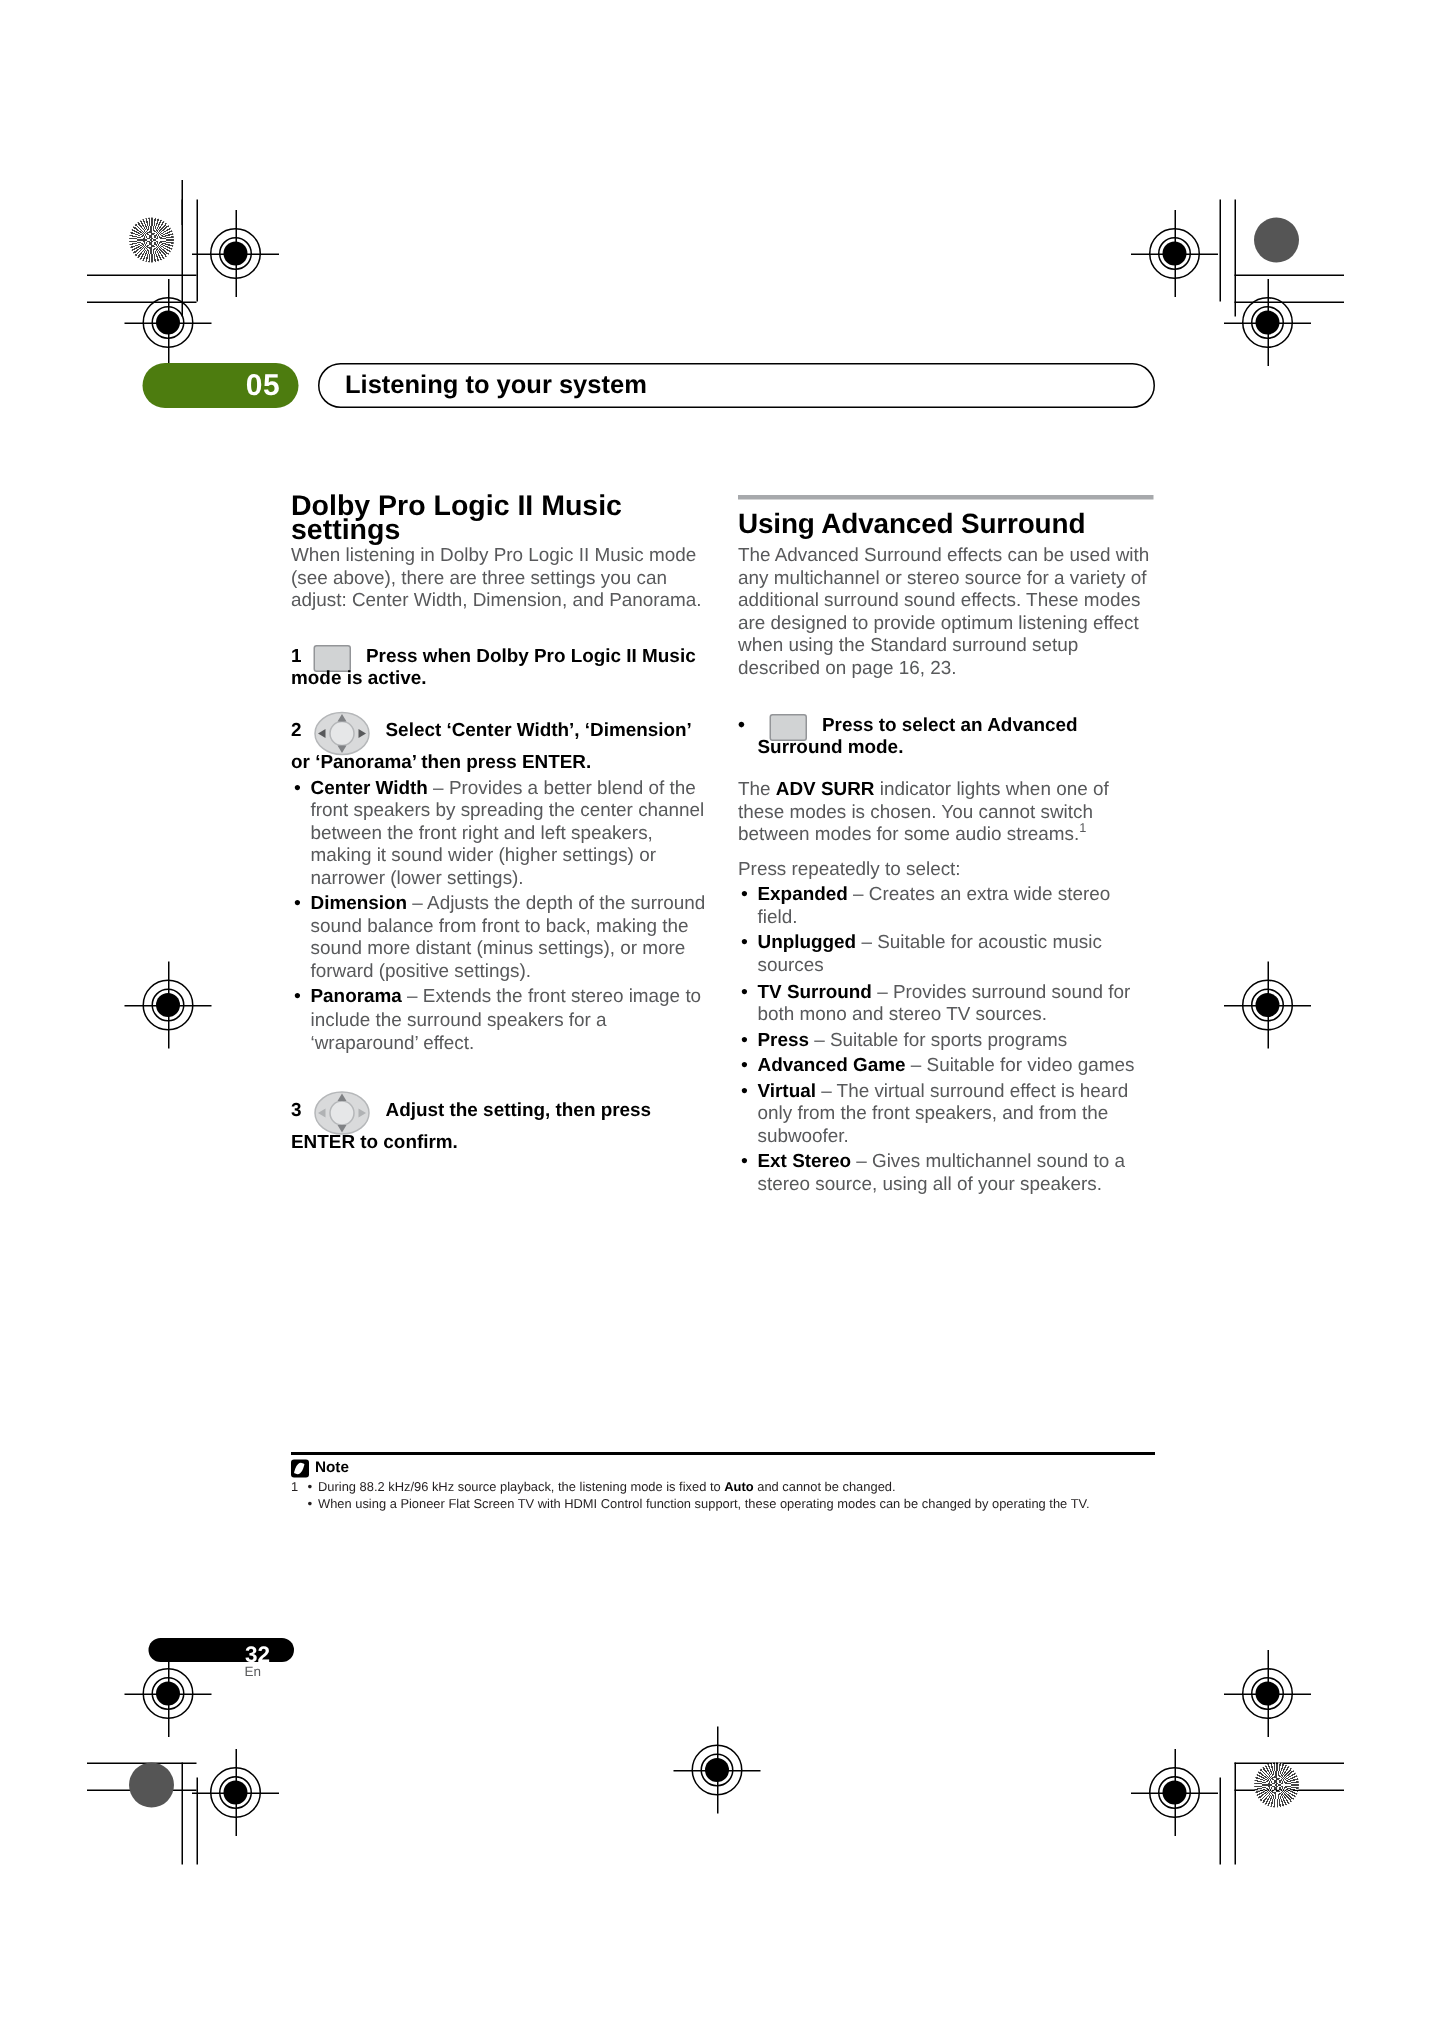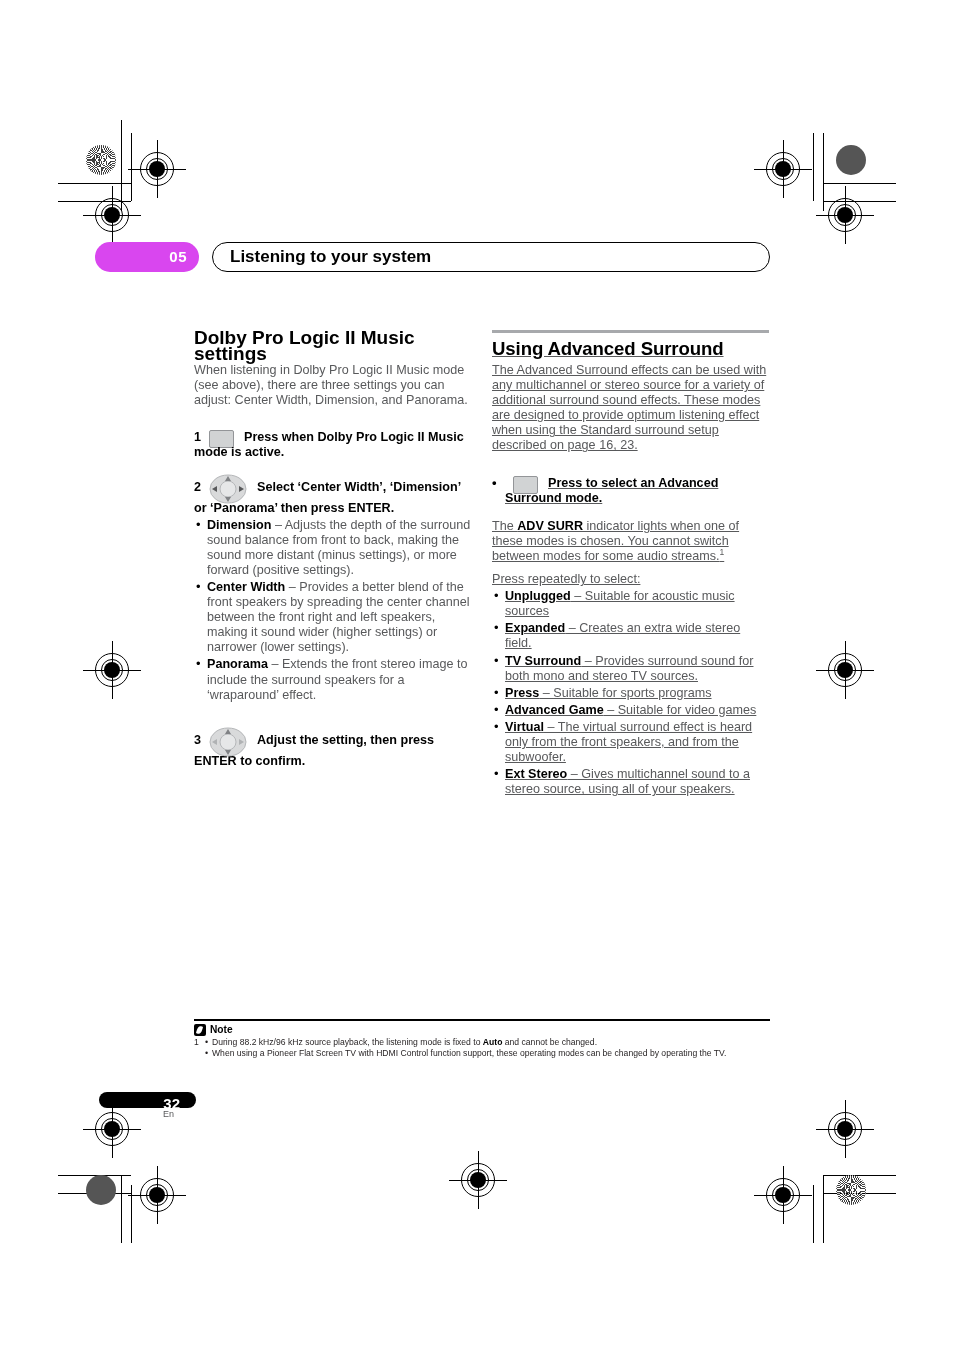--- a/index.html
+++ b/index.html
@@ -65,25 +65,25 @@
 
   
   .chapter-bar {
     position: absolute;
     left: 95px; top: 242px;
     width: 675px; height: 30px;
   }
   .chapter-num {
     position: absolute; left: 0; top: 0;
     width: 104px; height: 30px;
-    background: #d946ef;
+    background: #4d7c0f;
     border-radius: 15px;
     color: #fff;
     font-weight: bold;
-    font-size: 15px;
+    font-size: 20px;
     line-height: 30px;
     text-align: right;
     padding-right: 12px;
     box-sizing: border-box;
     letter-spacing: .5px;
   }
   .chapter-title-pill {
     position: absolute; left: 117px; top: 0;
     width: 558px; height: 30px;
     border: 1.4px solid #000;
@@ -100,21 +100,21 @@
 
   
   .col {
     position: absolute;
     width: 277px;
     font-size: 12.6px;
     line-height: 15.1px;
     color: #58595b;
   }
   .col-left  { left: 194px; top: 330px; }
-  .col-right { left: 492px; top: 330px; text-decoration: underline; }
+  .col-right { left: 492px; top: 330px; }
 
   h2.sub {
     font-size: 19px;
     font-weight: bold;
     color: #000;
     margin: 0 0 1px 0;
     line-height: 16px;
   }
   h1.section {
     font-size: 18.6px;
@@ -200,21 +200,21 @@
     left: 0; top: -1px;
     color: #000;
     font-size: 13px;
   }
 
   sup.fn { font-size: 8.5px; vertical-align: super; line-height: 0; }
 
   
   .note-wrap {
     position: absolute;
-    left: 194px; top: 1019px;
+    left: 194px; top: 968px;
     width: 576px;
   }
   .note-rule {
     height: 1.6px;
     background: #000;
     margin-bottom: 3px;
   }
   .note-head {
     display: flex;
     align-items: center;
@@ -389,22 +389,22 @@
         <circle cx="19" cy="15" r="8" fill="#e6e7e8" stroke="#b5b7b9" stroke-width="1"></circle>
         <polygon points="19,2 22,7 16,7" fill="#808285"></polygon>
         <polygon points="19,28 22,23 16,23" fill="#808285"></polygon>
         <polygon points="3,15 8,12 8,18" fill="#58595b"></polygon>
         <polygon points="35,15 30,12 30,18" fill="#58595b"></polygon>
       </svg>
     </span><span>Select ‘Center Width’, ‘Dimension’ or ‘Panorama’ then press ENTER.</span>
   </div>
 
   <ul class="bullets">
+    <li><b>Center Width</b><span> – Provides a better blend of the front speakers by spreading the center channel between the front right and left speakers, making it sound wider (higher settings) or narrower (lower settings).</span></li>
     <li><b>Dimension</b><span> – Adjusts the depth of the surround sound balance from front to back, making the sound more distant (minus settings), or more forward (positive settings).</span></li>
-    <li><b>Center Width</b><span> – Provides a better blend of the front speakers by spreading the center channel between the front right and left speakers, making it sound wider (higher settings) or narrower (lower settings).</span></li>
     <li><b>Panorama</b><span> – Extends the front stereo image to include the surround speakers for a ‘wraparound’ effect.</span></li>
   </ul>
 
   <div class="gap-lg"></div>
 
   <div class="step">
     <span class="num">3</span><span class="joypad step-icon-inline">
       <svg width="38" height="30" viewBox="0 0 38 30">
         <ellipse cx="19" cy="15" rx="18" ry="14" fill="#d9dadb" stroke="#b5b7b9" stroke-width="1"></ellipse>
         <circle cx="19" cy="15" r="8" fill="#e6e7e8" stroke="#b5b7b9" stroke-width="1"></circle>
@@ -430,22 +430,22 @@
     <span class="key-btn step-icon-inline"></span><span>Press to select an Advanced Surround mode.</span>
   </div>
 
   <p class="body" style="margin-top:13px;"><span>The </span><b style="color:#000;">ADV SURR</b><span> indicator lights when one of these modes is chosen. You cannot switch between modes for some audio streams.</span><sup class="fn">1</sup></p>
 
   <div class="gap-sm"></div>
 
   <p class="body">Press repeatedly to select:</p>
 
   <ul class="bullets">
+    <li><b>Expanded</b><span> – Creates an extra wide stereo field.</span></li>
     <li><b>Unplugged</b><span> – Suitable for acoustic music sources</span></li>
-    <li><b>Expanded</b><span> – Creates an extra wide stereo field.</span></li>
     <li><b>TV Surround</b><span> – Provides surround sound for both mono and stereo TV sources.</span></li>
     <li><b>Press</b><span> – Suitable for sports programs</span></li>
     <li><b>Advanced Game</b><span> – Suitable for video games</span></li>
     <li><b>Virtual</b><span> – The virtual surround effect is heard only from the front speakers, and from the subwoofer.</span></li>
     <li><b>Ext Stereo</b><span> – Gives multichannel sound to a stereo source, using all of your speakers.</span></li>
   </ul>
 
 </div>
 
 <div class="note-wrap">

